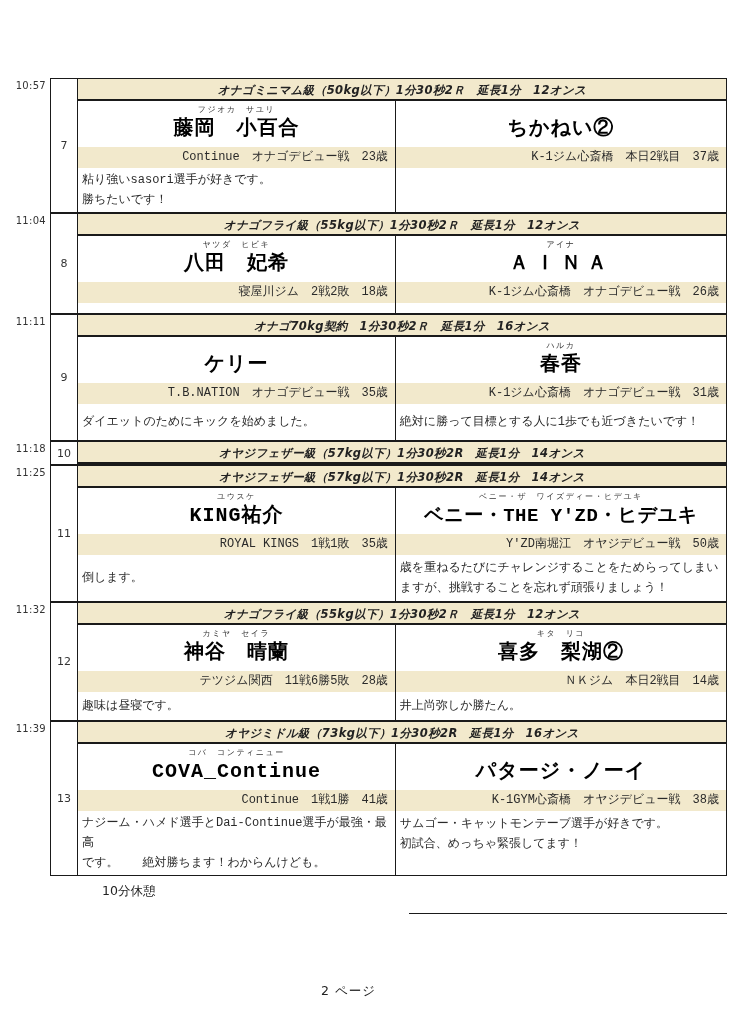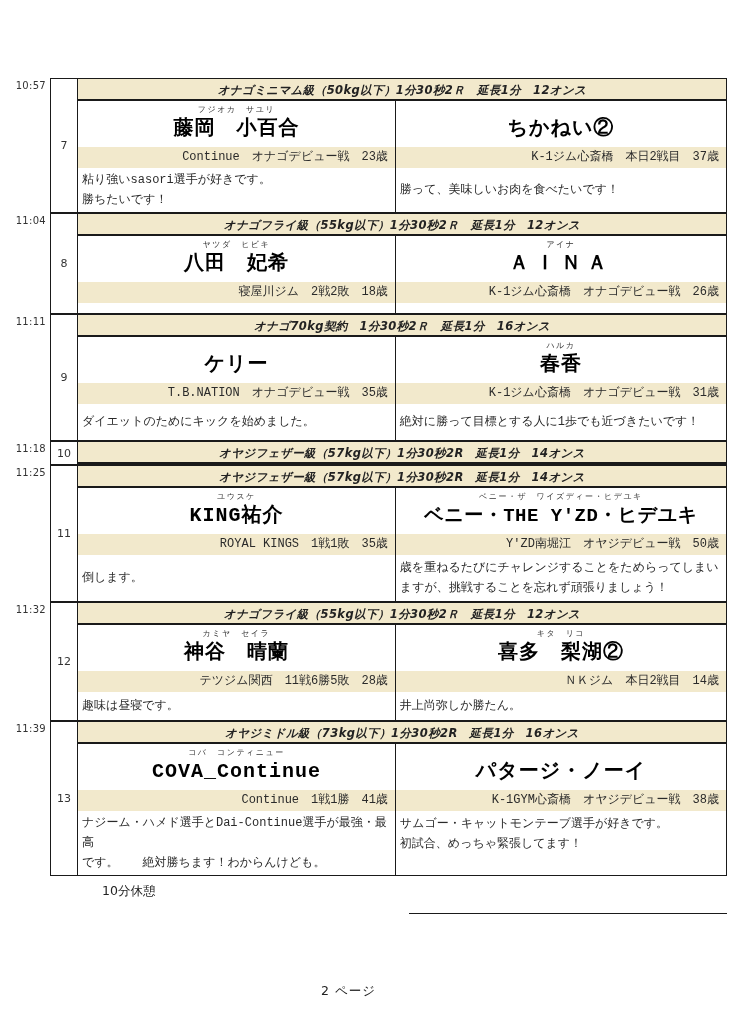--- a/index.html
+++ b/index.html
@@ -96,21 +96,20 @@
             <div class="info">Continue　オナゴデビュー戦　23歳</div>
             <div class="comment" style="min-height:40px">粘り強いsasori選手が好きです。
 勝ちたいです！</div>
           </div>
           <div class="fighter right">
             <div class="name-area">
               <div class="furigana"></div>
               <div class="name">ちかねい②</div>
             </div>
             <div class="info">K-1ジム心斎橋　本日2戦目　37歳</div>
-            <div class="comment" style="min-height:40px">勝って、美味しいお肉を食べたいです！</div>
           </div>
         </div>
       </div>
     </div>
 
     <div class="block">
       <div class="time">11:04</div>
       <div class="num">8</div>
       <div class="content">
         <div class="class-header">オナゴフライ級（55kg以下）1分30秒2Ｒ　延長1分　12オンス</div>

